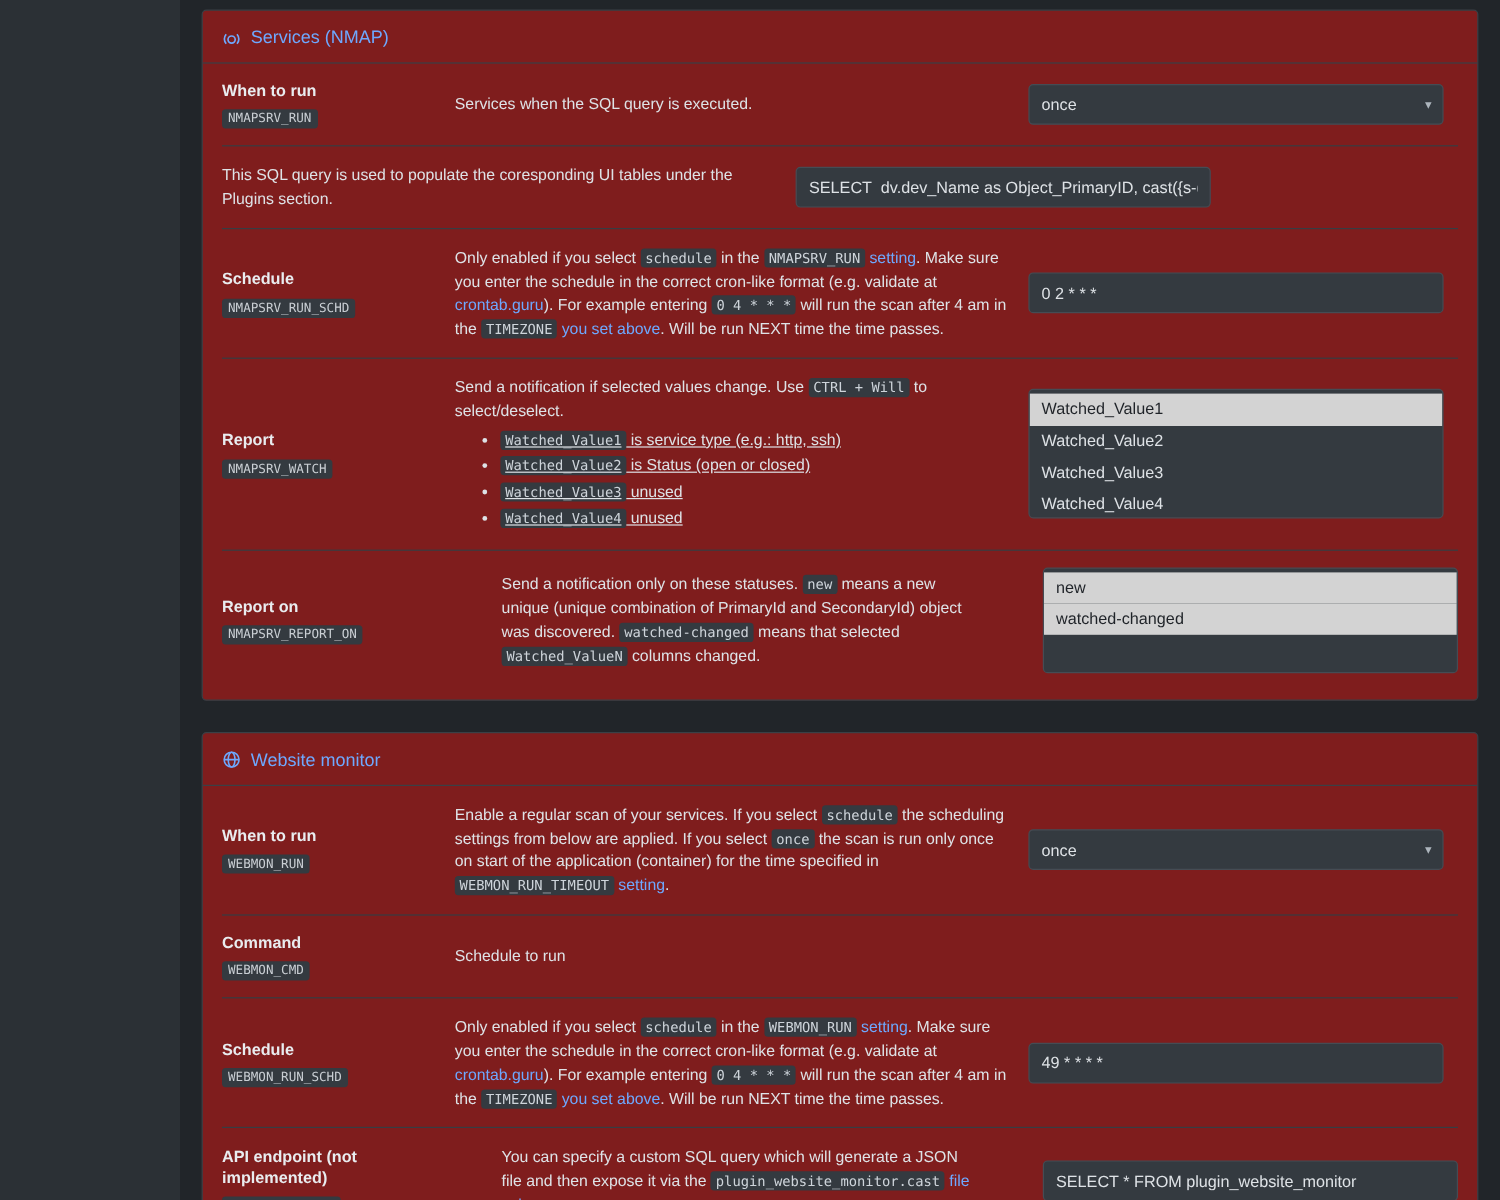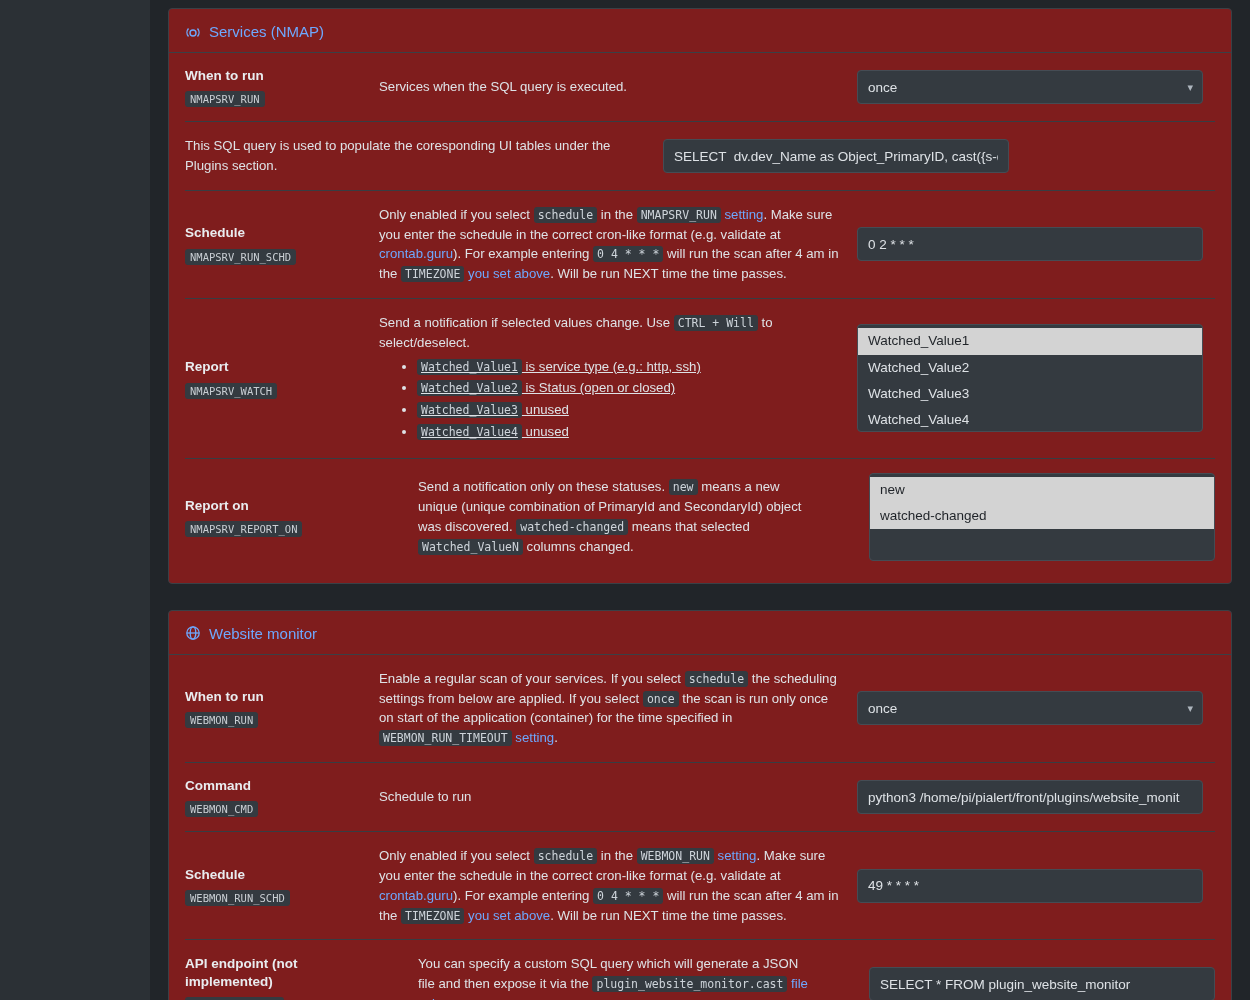--- a/index.html
+++ b/index.html
@@ -272,23 +272,20 @@
             </div>
           </div>
         </div>
 
         <div class="row">
           <div class="col-label">
             <div class="lbl-title">Command</div>
             <span class="lbl-code">WEBMON_CMD</span>
           </div>
           <div class="col-desc">Schedule to run</div>
-          <div class="col-input">
-            <input class="form-input" value="python3 /home/pi/pialert/front/plugins/website_monit" style="">
-          </div>
         </div>
 
         <div class="row">
           <div class="col-label">
             <div class="lbl-title">Schedule</div>
             <span class="lbl-code">WEBMON_RUN_SCHD</span>
           </div>
           <div class="col-desc">Only enabled if you select <code>schedule</code> in the <code>WEBMON_RUN</code> <a class="lnk">setting</a>. Make sure you enter the schedule in the correct cron-like format (e.g. validate at <a class="lnk">crontab.guru</a>). For example entering <code>0 4 * * *</code> will run the scan after 4 am in the <code>TIMEZONE</code> <a class="lnk">you set above</a>. Will be run NEXT time the time passes.</div>
           <div class="col-input">
             <input class="form-input" value="49 * * * *" style="">

